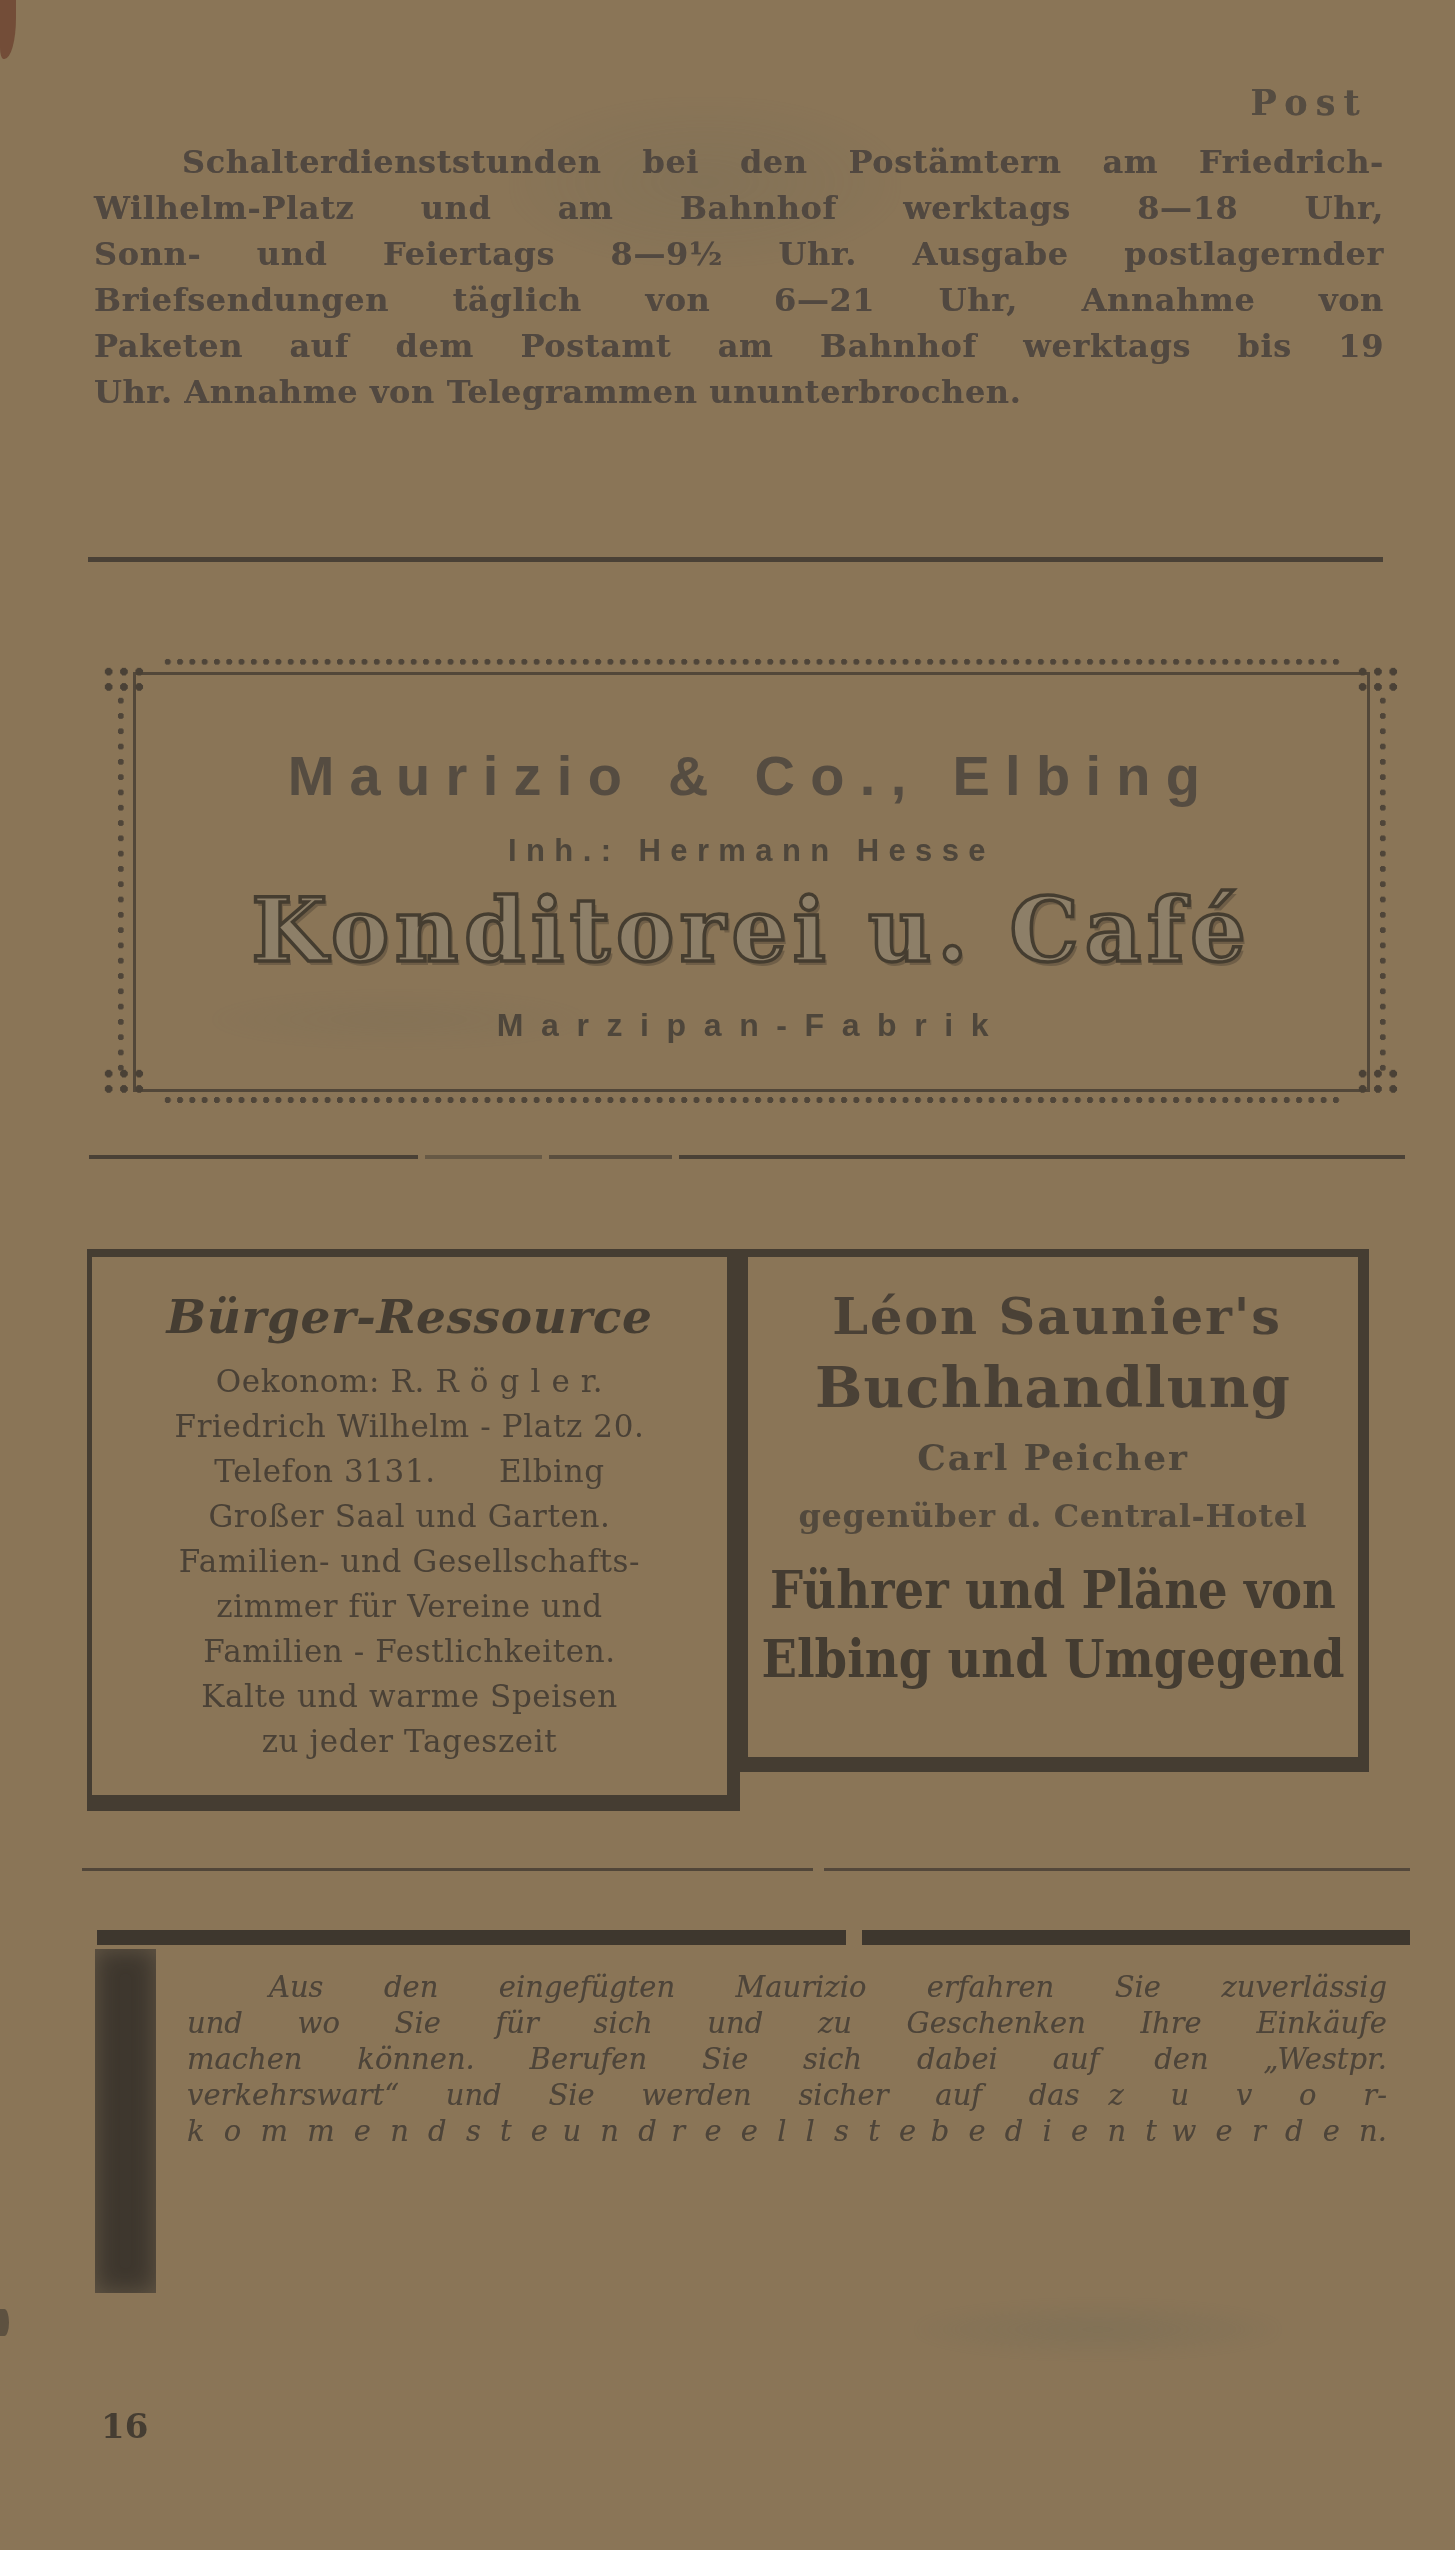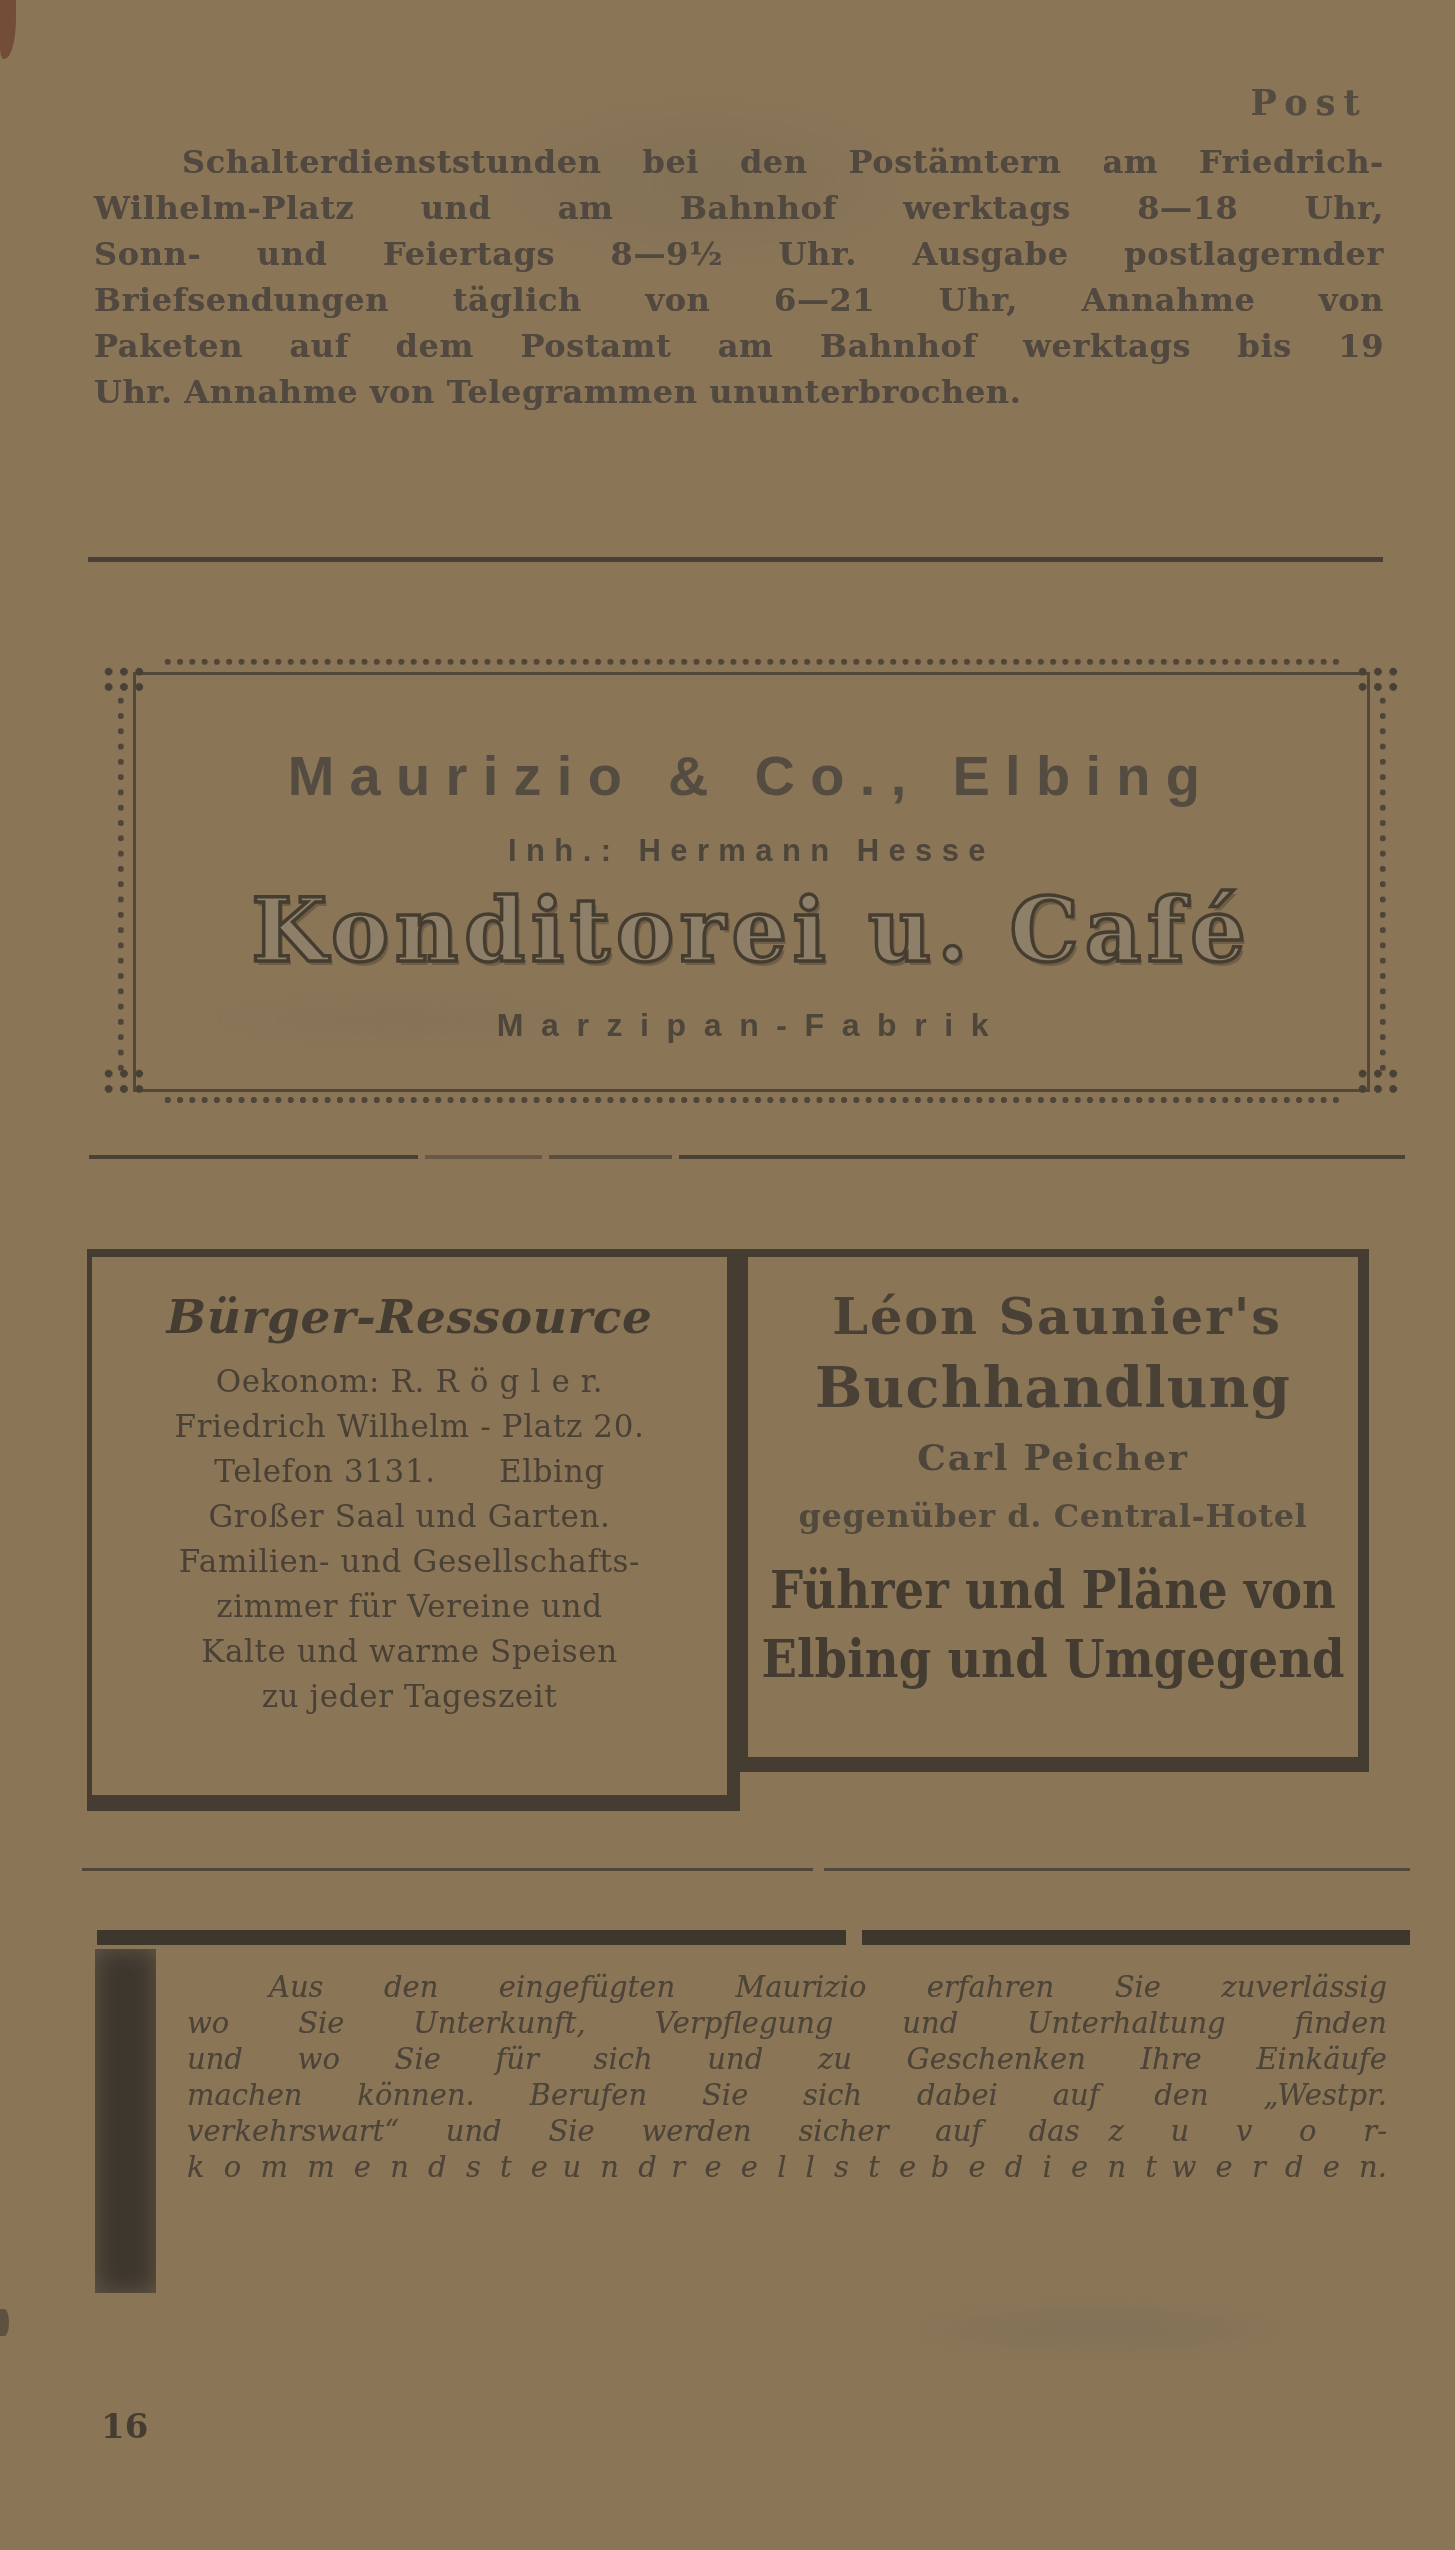--- a/index.html
+++ b/index.html
@@ -163,20 +163,21 @@
   <div class="col-ads">
     <div class="b-ad">
       <div class="b-title">Bürger-Ressource</div>
       <div class="b-lines">
         <div class="line">Oekonom: R. R ö g l e r.</div>
         <div class="line">Friedrich Wilhelm - Platz 20.</div>
         <div class="line">Telefon 3131.  Elbing</div>
         <div class="line">Großer Saal und Garten.</div>
         <div class="line">Familien- und Gesellschafts-</div>
         <div class="line">zimmer für Vereine und</div>
+        <div class="line">Familien - Festlichkeiten.</div>
         <div class="line">Kalte und warme Speisen</div>
         <div class="line">zu jeder Tageszeit</div>
       </div>
     </div>
     <div class="s-ad">
       <div class="s-name">Léon Saunier's</div>
       <div class="s-type">Buchhandlung</div>
       <div class="s-owner">Carl Peicher</div>
       <div class="s-loc">gegenüber d. Central-Hotel</div>
       <div class="s-offer s-offer-1">Führer und Pläne von</div>
@@ -190,21 +191,20 @@
   </div>
 
   <div class="rule thick-bar">
     <span class="seg" style="width:749px"></span>
     <span class="seg" style="flex:1"></span>
   </div>
 
   <div class="notice-bar"></div>
   <div class="notice">
     <div class="line first">Aus den eingefügten Maurizio erfahren Sie zuverlässig</div>
-    <div class="line">wo Sie Unterkunft, Verpflegung und Unterhaltung finden</div>
     <div class="line">und wo Sie für sich und zu Geschenken Ihre Einkäufe</div>
     <div class="line">machen können. Berufen Sie sich dabei auf den „Westpr.</div>
     <div class="line">verkehrswart“ und Sie werden sicher auf das z u v o r-</div>
     <div class="line">k o m m e n d s t e u n d r e e l l s t e b e d i e n t w e r d e n.</div>
   </div>
 
   <div class="page-number">16</div>
 
 </div>
 

